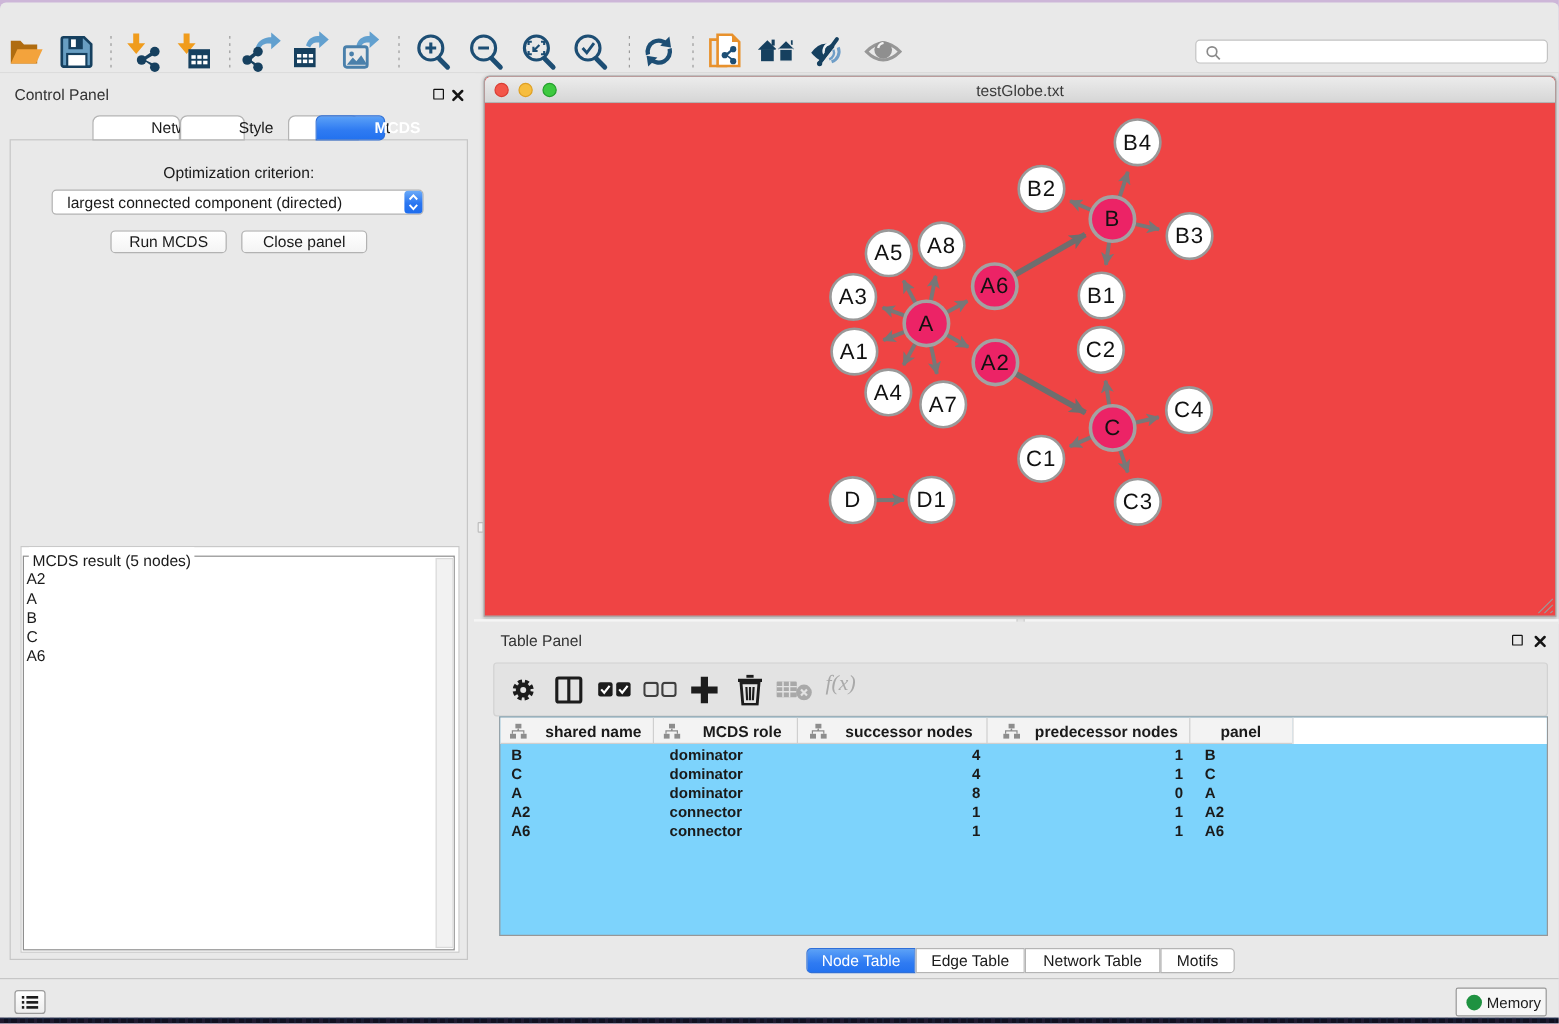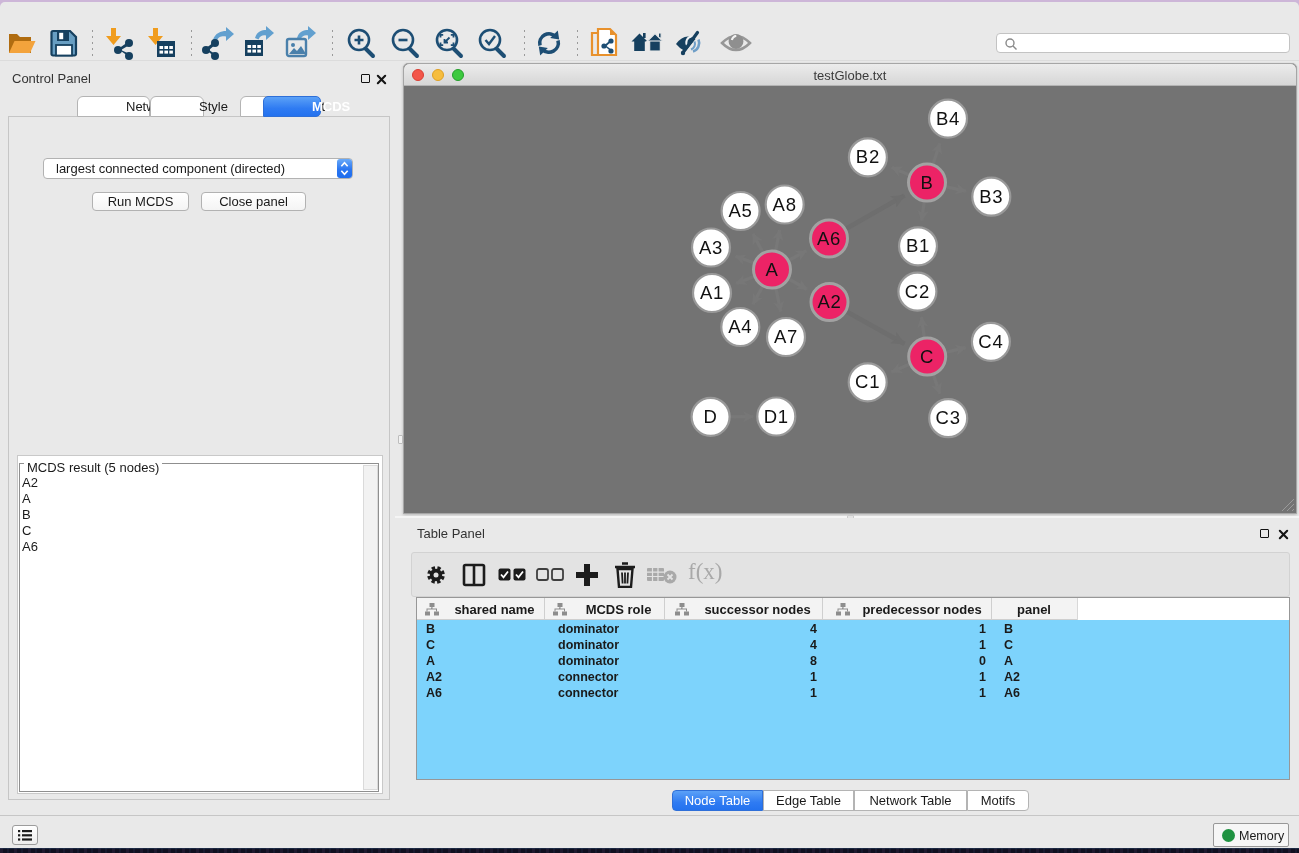--- a/index.html
+++ b/index.html
@@ -27,21 +27,21 @@
 .fbtn { position:absolute; width:9px; height:9px; border:1.5px solid #111; border-radius:1px; }
 .tab { position:absolute; top:0; height:21px; background:#fff; border:1px solid #b4b4b4; border-radius:6px 6px 0 0;
   font-size:13px; color:#1a1a1a; text-align:center; line-height:19px; }
 .tab.sel { background:linear-gradient(#5ba1f7,#2f7bf2 60%,#2372ef); color:#fff; border:1px solid #2e6fd8; border-radius:5px 5px 5px 0;font-weight:bold; }
 .btn { height:19px; background:linear-gradient(#ffffff,#f4f4f4); border:1px solid #b2b2b2; border-radius:4px;
   font-size:13px; color:#1a1a1a; text-align:center; line-height:17px; }
 #cpanel .tab { top:35px; }
 #tabbox { position:absolute; left:8px; top:55px; width:382px; height:684px; border:1px solid #c6c6c6; background:#e9e9e9; }
 #cpanel .tab { z-index:2;padding-left:48px; }
 
-#netwin { position:absolute; left:403px; top:61px; width:894px; height:451px; background:#737373;
+#netwin { position:absolute; left:403px; top:61px; width:894px; height:451px; background:#ef4444;
   border:1px solid #a6a6a6; border-radius:5px 5px 0 0; box-shadow:0 1px 3px rgba(0,0,0,.2); }
 #nettitle { position:absolute; left:0; top:0; width:100%; height:22px; background:linear-gradient(#ececec,#d6d6d6);
   border-bottom:1px solid #b3b3b3; border-radius:5px 5px 0 0; }
 #nettitle .title { position:absolute; top:4px; width:100%; text-align:center; font-size:13px; color:#3b3b3b; }
 #nettitle .tl { top:5px; width:12px; height:12px; }
 #nettitle .t1 { left:8px;  background:#f3564a; border:1px solid #da3e34; }
 #nettitle .t2 { left:28px; background:#f6bd3e; border:1px solid #dfa023; }
 #nettitle .t3 { left:48px; background:#3dc93f; border:1px solid #249f2c; }
 
 #tpanel { position:absolute; left:395px; top:516px; width:904px; height:297px; background:#e9e9e9; }
@@ -210,20 +210,21 @@
     <div class="hdr">Control Panel</div>
     <div class="fbtn" style="left:361px; top:13px;"></div>
     <svg class="abs" style="left:376px; top:13px;" width="11" height="11" viewBox="0 0 12 12">
         <path d="M2 2 L10 10 M10 2 L2 10" stroke="#151515" stroke-width="2.3" stroke-linecap="round"></path>
       </svg>
     <div class="tab" style="left:77px; width:73px;">Network</div>
     <div class="tab" style="left:150px; width:54px;">Style</div>
     <div class="tab" style="left:204px; width:59px;margin-left:36px;">Select</div>
     <div class="tab sel" style="left:263px; width:58px; z-index:3;">MCDS</div>
     <div id="tabbox"></div>
+    <div class="abs" style="left:8px; top:75px; width:382px; text-align:center; font-size:13px; color:#1a1a1a;">Optimization criterion:</div>
     <div id="combo" class="abs" style="left:43px; top:97px; width:310px; height:21px; background:#fff; border:1px solid #b2b2b2; border-radius:4px;">
       <div class="abs" style="left:12px; top:2px; font-size:13px; color:#1a1a1a;">largest connected component (directed)</div>
       <div class="abs" style="right:0px; top:0px; width:15px; height:19px; border-radius:3px; background:linear-gradient(#6aaaf8,#2a76f1 55%,#1e6dee);">
         <svg width="15" height="19" viewBox="0 0 16 21">
             <path d="M4.5 8 L8 4.2 L11.5 8" fill="none" stroke="#fff" stroke-width="1.8"></path>
             <path d="M4.5 13 L8 16.8 L11.5 13" fill="none" stroke="#fff" stroke-width="1.8"></path>
           </svg>
       </div>
     </div>
     <div class="btn abs" style="left:92px; top:131px; width:97px;">Run MCDS</div>
@@ -367,21 +368,21 @@
       <svg class="abs" style="left:235px; top:13px;" width="30" height="18" viewBox="0 0 30 18">
         <g fill="#a9a9a9">
             <rect x="0" y="2" width="17" height="13" rx="1"></rect>
         </g>
           <g stroke="#e3e3e3" stroke-width="1.2">
             <path d="M0 6.2 h17 M0 10.5 h17 M5.5 2 v13 M11 2 v13"></path>
           </g>
         <circle cx="23" cy="11" r="6.5" fill="#a9a9a9"></circle>
           <path d="M20.5 8.5 l5 5 M25.5 8.5 l-5 5" stroke="#e3e3e3" stroke-width="1.8"></path>
       </svg>
-      <div class="abs" style="left:276px; top:6px; font-family:'Liberation Serif', serif; font-size:23px; color:#a9a9a9;">f(x)</div>
+      <div class="abs" style="left:276px; top:6px; font-family:'Liberation Serif', serif; font-style:italic; font-size:18px; color:#a9a9a9;">f(x)</div>
     </div>
     <div id="ttable">
       <div class="abs" style="left:0; top:0; width:660px; height:22px; background:#f3f3f3; border-bottom:1px solid #cfcfcf;"></div>
       <div class="abs" style="left:660px; top:0; width:212px; height:22px; background:#ffffff;"></div>
       <div class="thsep" style="left:127px;"></div>
       <div class="thsep" style="left:247px;"></div>
       <div class="thsep" style="left:405px;"></div>
       <div class="thsep" style="left:574px;"></div>
       <div class="thsep" style="left:660px; background:#d8d8d8;"></div>
       <svg class="sit" style="left:8px;" width="14" height="13" viewBox="0 0 14 13">

